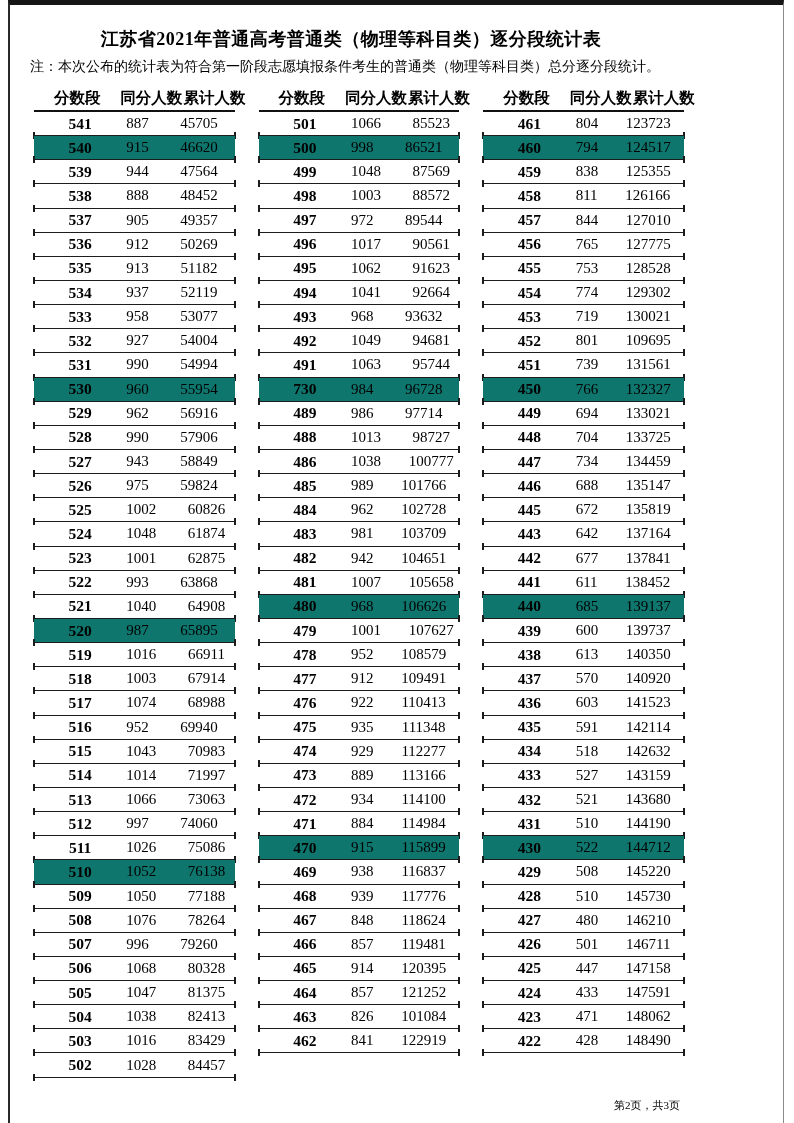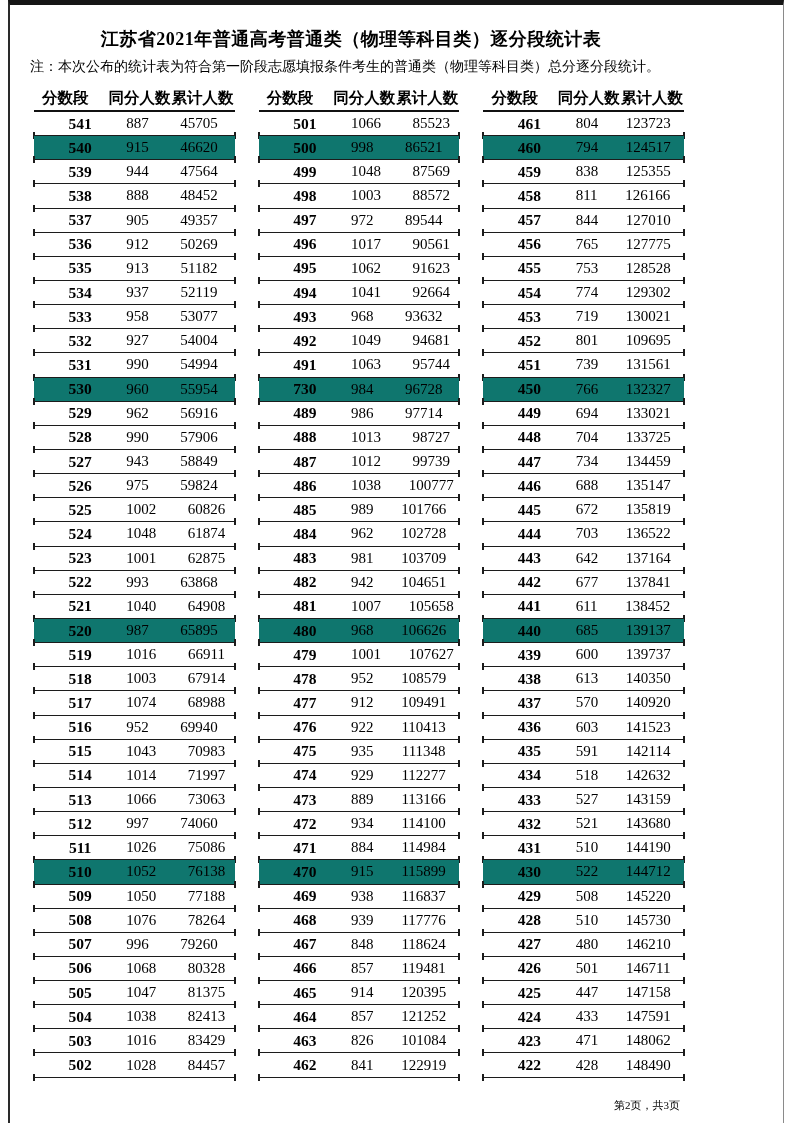--- a/index.html
+++ b/index.html
@@ -19,21 +19,21 @@
   }
   .doc-note{
     margin:5px 18px 0 30px;font-size:14px;line-height:19px;
   }
   .tables{
     display:flex;margin:11px 18px 0 34px;gap:24px;
   }
   .score-table{flex:1 1 0;min-width:0;}
   .thead{
     display:flex;align-items:center;height:23px;
-    border-bottom:2px solid #111;font-weight:bold;font-size:15.5px;justify-content:flex-end;
+    border-bottom:2px solid #111;font-weight:bold;font-size:15.5px;
   }
   .thead .h{ text-align:center;white-space:nowrap;overflow:visible;}
   .h0{flex:0 0 43%;}
   .h1{flex:0 0 25%;}
   .h2{flex:0 0 32%;}
   .row{
     position:relative;display:flex;align-items:center;height:24.15px;
     border-bottom:1.5px solid #1c1c1c;box-sizing:border-box;font-size:15px;
   }
   .row::before{
@@ -342,25 +342,20 @@
             <span class="c c0">489</span>
             <span class="c c1">986</span>
             <span class="c c2">97714</span>
           </div>
           <div class="row">
             <span class="c c0">488</span>
             <span class="c c1">1013</span>
             <span class="c c2">98727</span>
           </div>
           <div class="row">
-            <span class="c c0">487</span>
-            <span class="c c1">1012</span>
-            <span class="c c2">99739</span>
-          </div>
-          <div class="row">
             <span class="c c0">486</span>
             <span class="c c1">1038</span>
             <span class="c c2">100777</span>
           </div>
           <div class="row">
             <span class="c c0">485</span>
             <span class="c c1">989</span>
             <span class="c c2">101766</span>
           </div>
           <div class="row">
@@ -567,25 +562,20 @@
             <span class="c c0">446</span>
             <span class="c c1">688</span>
             <span class="c c2">135147</span>
           </div>
           <div class="row">
             <span class="c c0">445</span>
             <span class="c c1">672</span>
             <span class="c c2">135819</span>
           </div>
           <div class="row">
-            <span class="c c0">444</span>
-            <span class="c c1">703</span>
-            <span class="c c2">136522</span>
-          </div>
-          <div class="row">
             <span class="c c0">443</span>
             <span class="c c1">642</span>
             <span class="c c2">137164</span>
           </div>
           <div class="row">
             <span class="c c0">442</span>
             <span class="c c1">677</span>
             <span class="c c2">137841</span>
           </div>
           <div class="row">

